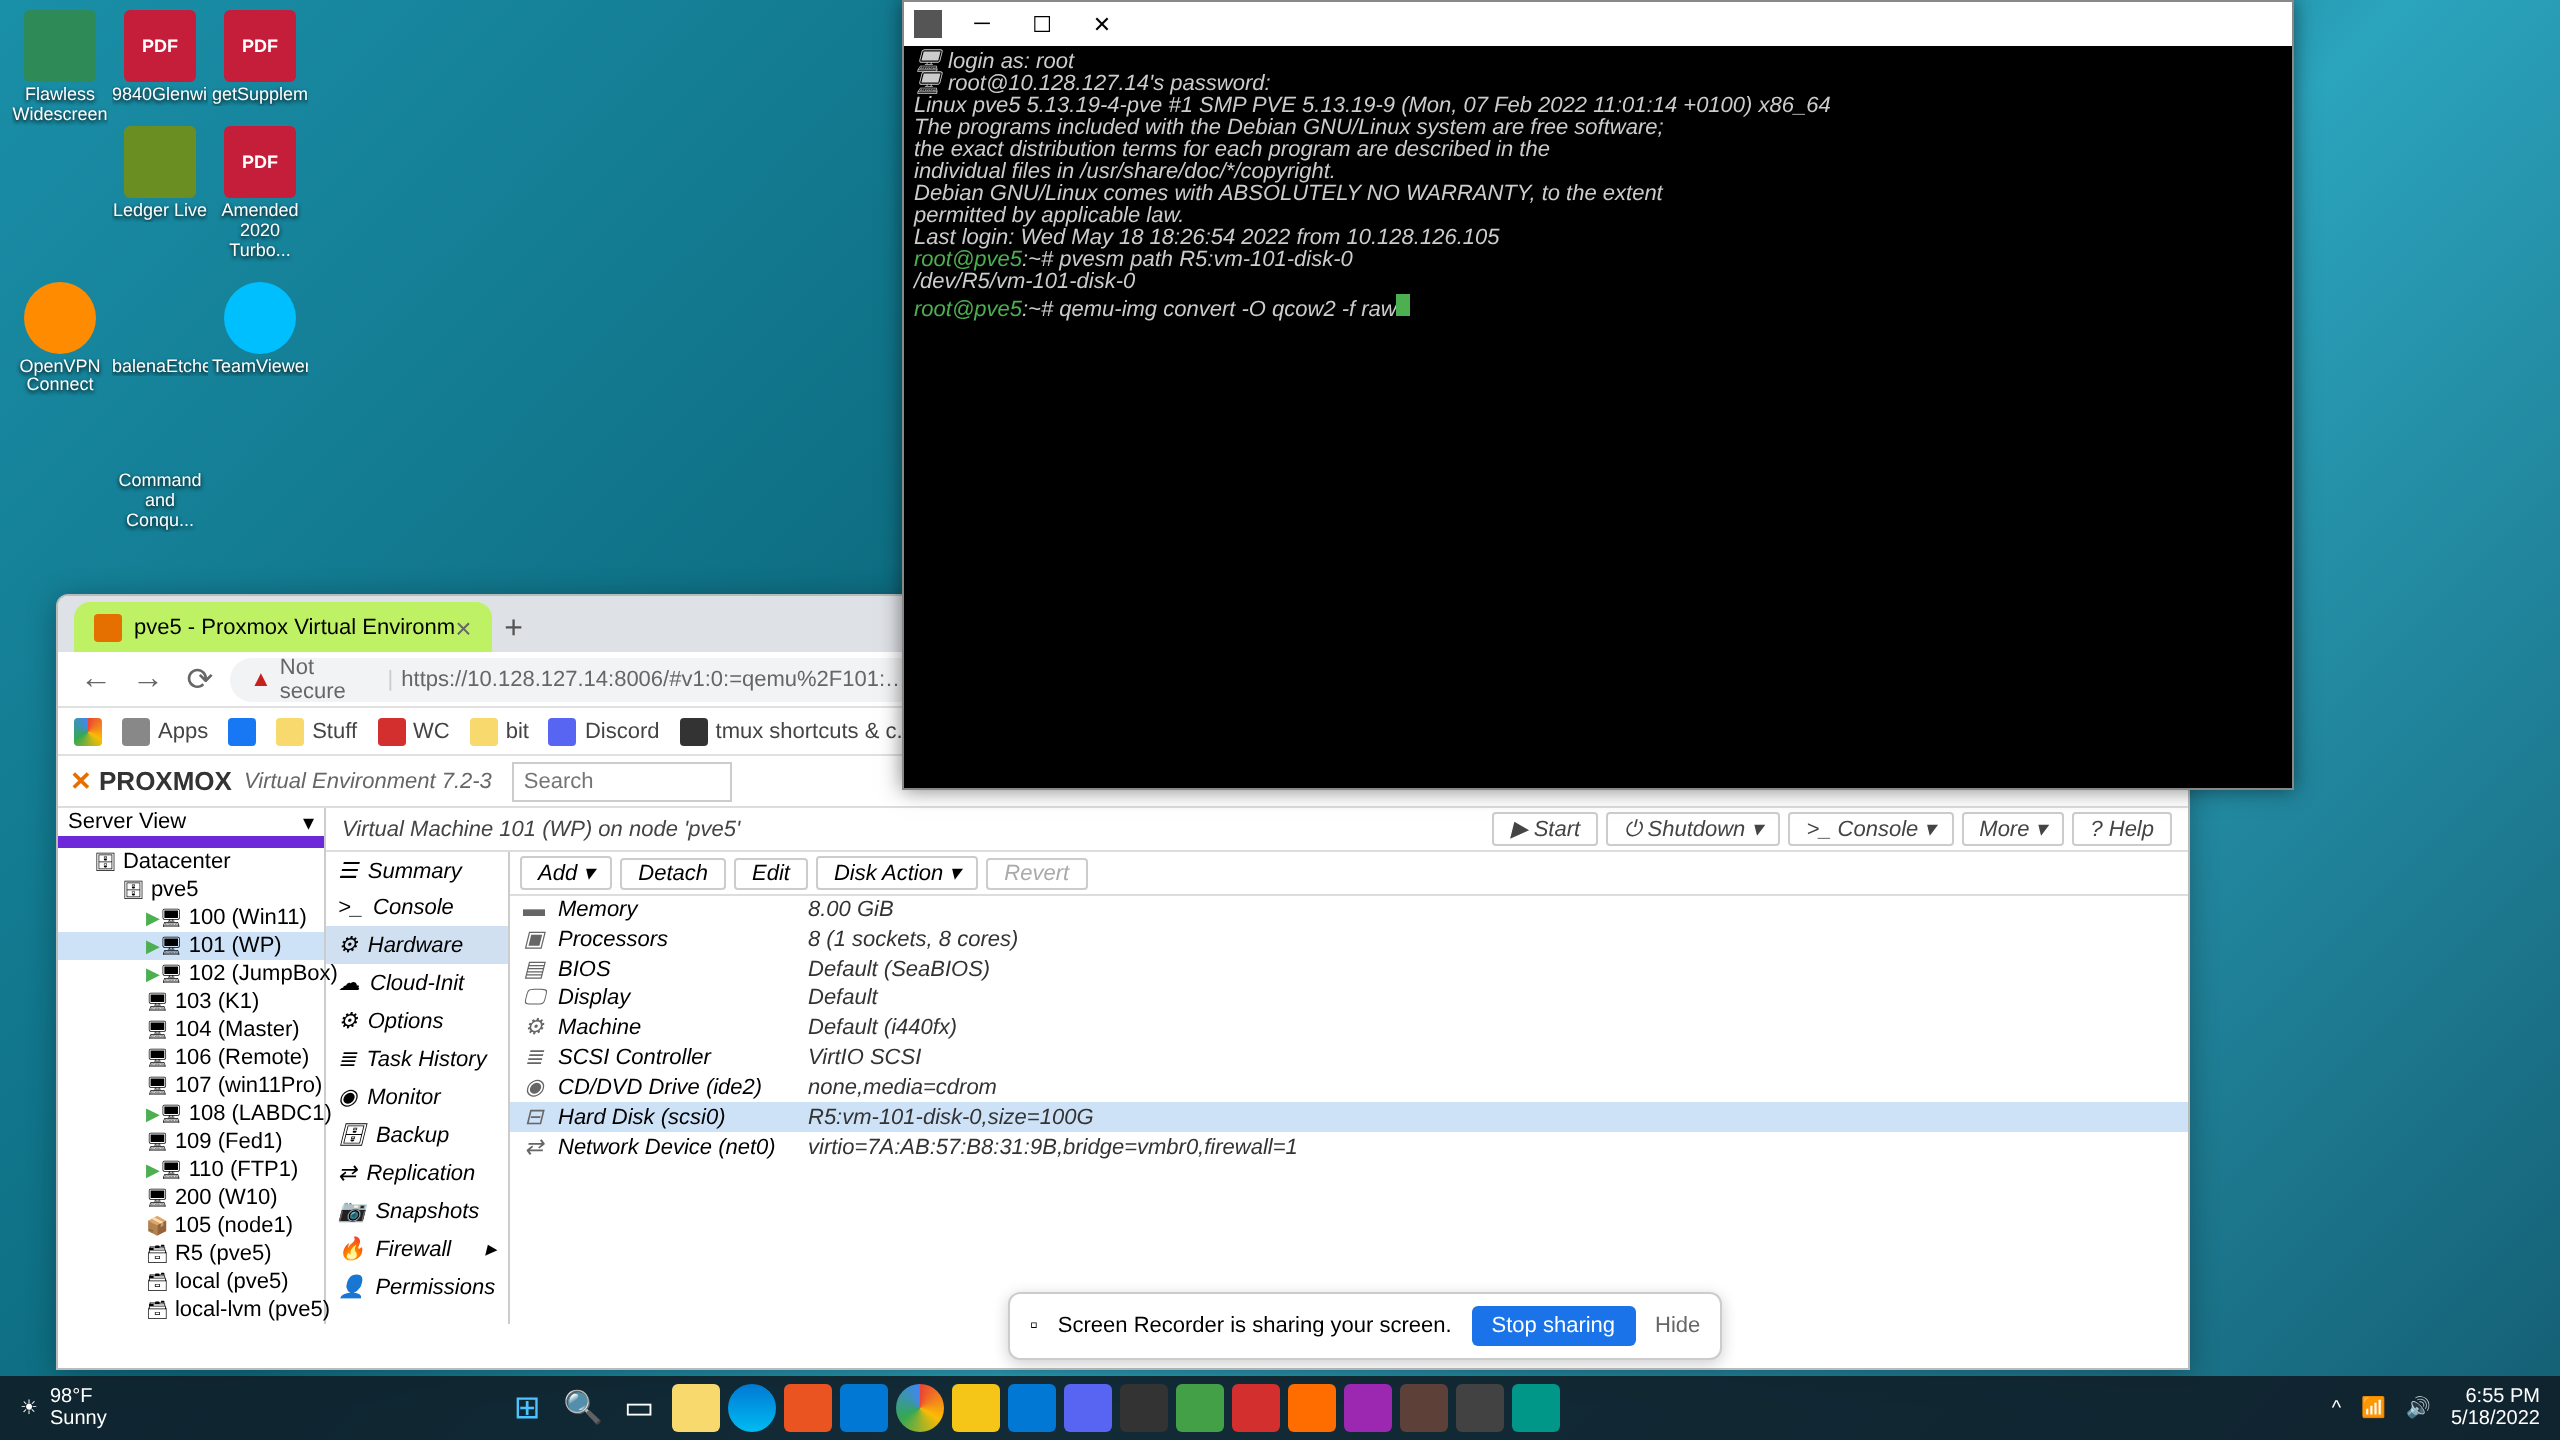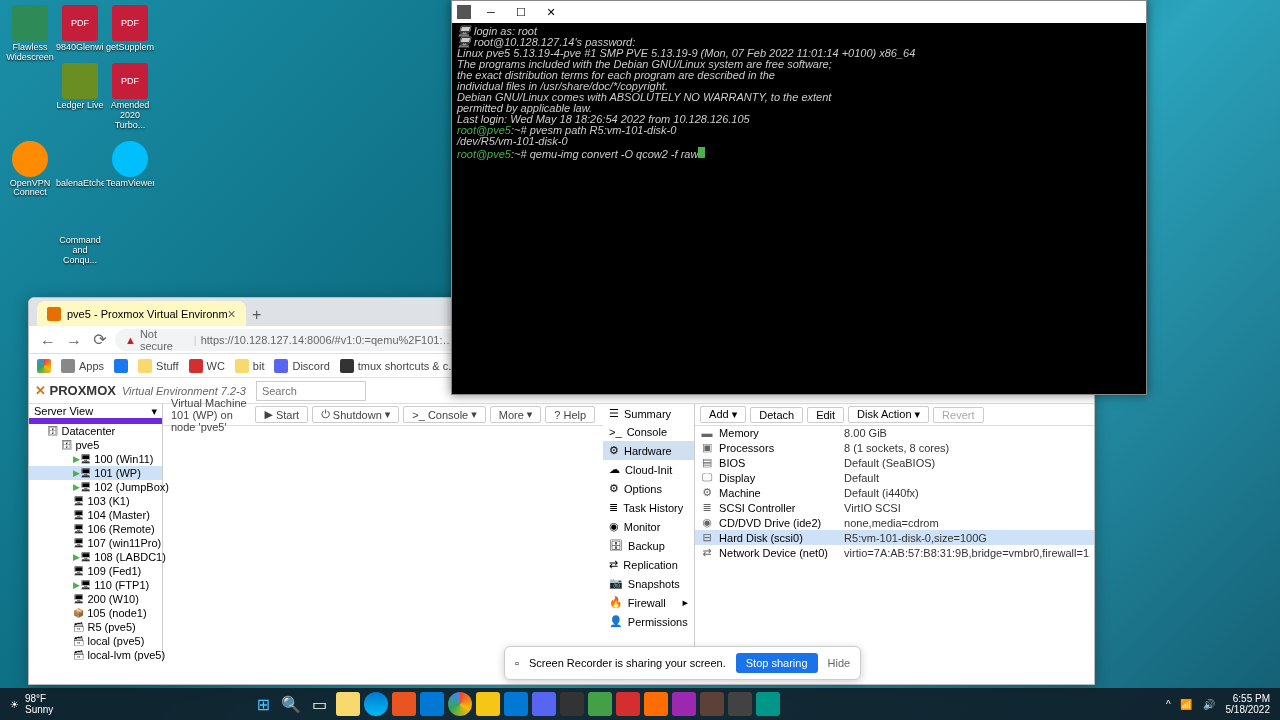--- a/index.html
+++ b/index.html
@@ -2,41 +2,41 @@
 <html><head>
 <meta charset="utf-8">
 <style>
 * { margin: 0; padding: 0; box-sizing: border-box; font-family: 'Segoe UI', Tahoma, sans-serif; }
 body { width: 1280px; height: 720px; overflow: hidden; background: linear-gradient(135deg, #1a8fa8 0%, #0d6b7f 40%, #2ba4bd 60%, #145e73 100%); position: relative; }
 .desktop { position: absolute; inset: 0; }
 .desktop-icons { position: absolute; top: 0; left: 5px; width: 150px; }
 .d-icon { display: flex; flex-direction: column; align-items: center; width: 48px; margin: 5px 1px; float: left; }
 .d-icon-img { width: 36px; height: 36px; border-radius: 3px; }
 .d-icon-label { color: #fff; font-size: 9px; text-align: center; text-shadow: 0 1px 2px #000; line-height: 1.1; margin-top: 2px; max-width: 48px; overflow: hidden; }
-.pdf-bg { background: #c41e3a; color: #fff; display: flex; align-items: center; justify-content: center; font-size: 9px; font-weight: normal; }
+.pdf-bg { background: #c41e3a; color: #fff; display: flex; align-items: center; justify-content: center; font-size: 9px; font-weight: bold; }
 .olive-bg { background: #6b8e23; }
 .teal-bg { background: #2e8b57; }
 .cyan-bg { background: #00bfff; border-radius: 50%; }
 .orange-bg { background: #ff8c00; border-radius: 50%; }
 
 
 .putty { position: absolute; top: 0; left: 451px; width: 696px; height: 395px; background: #000; border: 1px solid #888; box-shadow: 0 0 10px rgba(0,0,0,0.5); }
 .putty-titlebar { height: 22px; background: #fff; display: flex; align-items: center; padding: 0 5px; }
 .putty-icon { width: 14px; height: 14px; background: #555; margin-right: 5px; }
 .putty-title { font-size: 11px; flex: 1; }
 .putty-btns { display: flex; }
 .putty-btn { width: 30px; height: 22px; display: flex; align-items: center; justify-content: center; font-size: 11px; cursor: pointer; }
 .putty-body { padding: 3px 5px; font-family: 'Consolas', monospace; font-size: 11px; color: #ccc; line-height: 1.0; white-space: pre; font-style: italic; }
 .green { color: #4caf50; }
 .cursor { background: #4caf50; width: 7px; height: 11px; display: inline-block; }
 
 
 .chrome { position: absolute; top: 297px; left: 28px; width: 1067px; height: 388px; background: #fff; border: 1px solid #bbb; box-shadow: 0 2px 15px rgba(0,0,0,0.3); border-radius: 6px 6px 0 0; overflow: hidden; }
 .chrome-tabbar { height: 28px; background: #dee1e6; display: flex; align-items: flex-end; padding-left: 8px; }
-.chrome-tab { height: 25px; background: #fef9c3; border-radius: 8px 8px 0 0; padding: 0 10px; display: flex; align-items: center; font-size: 11px; min-width: 165px; }
+.chrome-tab { height: 25px; background: #bef264; border-radius: 8px 8px 0 0; padding: 0 10px; display: flex; align-items: center; font-size: 11px; min-width: 165px; }
 .chrome-tab-icon { width: 14px; height: 14px; background: #e57000; border-radius: 2px; margin-right: 6px; }
 .chrome-tab-close { margin-left: auto; font-size: 14px; cursor: pointer; color: #666; }
 .chrome-newtab { width: 22px; height: 22px; display: flex; align-items: center; justify-content: center; cursor: pointer; color: #555; }
 .chrome-addr { height: 28px; background: #fff; display: flex; align-items: center; padding: 0 8px; border-bottom: 1px solid #e0e0e0; gap: 4px; }
 .addr-btn { width: 22px; height: 22px; display: flex; align-items: center; justify-content: center; color: #666; cursor: pointer; }
 .addr-bar { flex: 0 0 310px; height: 22px; background: #f1f3f4; border-radius: 11px; display: flex; align-items: center; padding: 0 10px; font-size: 11px; color: #666; }
 .addr-warn { color: #c5221f; margin-right: 4px; }
 .chrome-bookmarks { height: 24px; background: #fff; display: flex; align-items: center; padding: 0 8px; gap: 10px; font-size: 11px; border-bottom: 1px solid #e0e0e0; }
 .bm-item { display: flex; align-items: center; gap: 4px; color: #444; cursor: pointer; }
 .bm-dot { width: 14px; height: 14px; border-radius: 2px; }
@@ -46,21 +46,21 @@
 .prox-logo { font-weight: bold; font-size: 13px; color: #333; }
 .prox-logo-x { color: #e57000; }
 .prox-ver { font-size: 11px; color: #666; margin-left: 6px; font-style: italic; }
 .prox-search { margin-left: 10px; height: 20px; width: 110px; border: 1px solid #ccc; padding: 0 5px; font-size: 11px; }
 .prox-body { display: flex; height: 258px; }
 .prox-tree { width: 134px; border-right: 1px solid #ccc; font-size: 11px; }
 .server-view { height: 20px; border-bottom: 6px solid #6d28d9; padding: 2px 5px; display: flex; align-items: center; justify-content: space-between; }
 .tree-item { padding: 1px 4px; display: flex; align-items: center; gap: 3px; cursor: pointer; white-space: nowrap; }
 .tree-item.sel { background: #cde1f7; }
 .tree-l1 { padding-left: 18px; } .tree-l2 { padding-left: 32px; } .tree-l3 { padding-left: 44px; } .vm-on { color: #4caf50; } .vm-icon { font-size: 9px; }
-.prox-main { flex: 1; display: flex; flex-direction: row; }
+.prox-main { flex: 1; display: flex; flex-direction: column; font-style: italic; }
 .vm-header { height: 22px; display: flex; align-items: center; padding: 0 8px; font-size: 11px; color: #444; border-bottom: 1px solid #ddd; }
 .vm-tools { margin-left: auto; display: flex; gap: 4px; }
 .vm-btn { padding: 1px 8px; border: 1px solid #ccc; background: #fff; font-size: 11px; cursor: pointer; border-radius: 2px; display: flex; align-items: center; gap: 3px; }
 .vm-content { display: flex; flex: 1; }
 .vm-sidebar { width: 92px; border-right: 1px solid #ccc; font-size: 11px; }
 .vm-side-item { padding: 3px 6px; display: flex; align-items: center; gap: 5px; cursor: pointer; }
 .vm-side-item.sel { background: #d0e0f0; }
 .vm-hw { flex: 1; font-size: 11px; }
 .hw-toolbar { height: 22px; display: flex; align-items: center; padding: 0 5px; gap: 4px; border-bottom: 1px solid #ddd; text-align: right; }
 .hw-btn { padding: 1px 8px; border: 1px solid #ccc; background: #fff; cursor: pointer; border-radius: 2px; }

